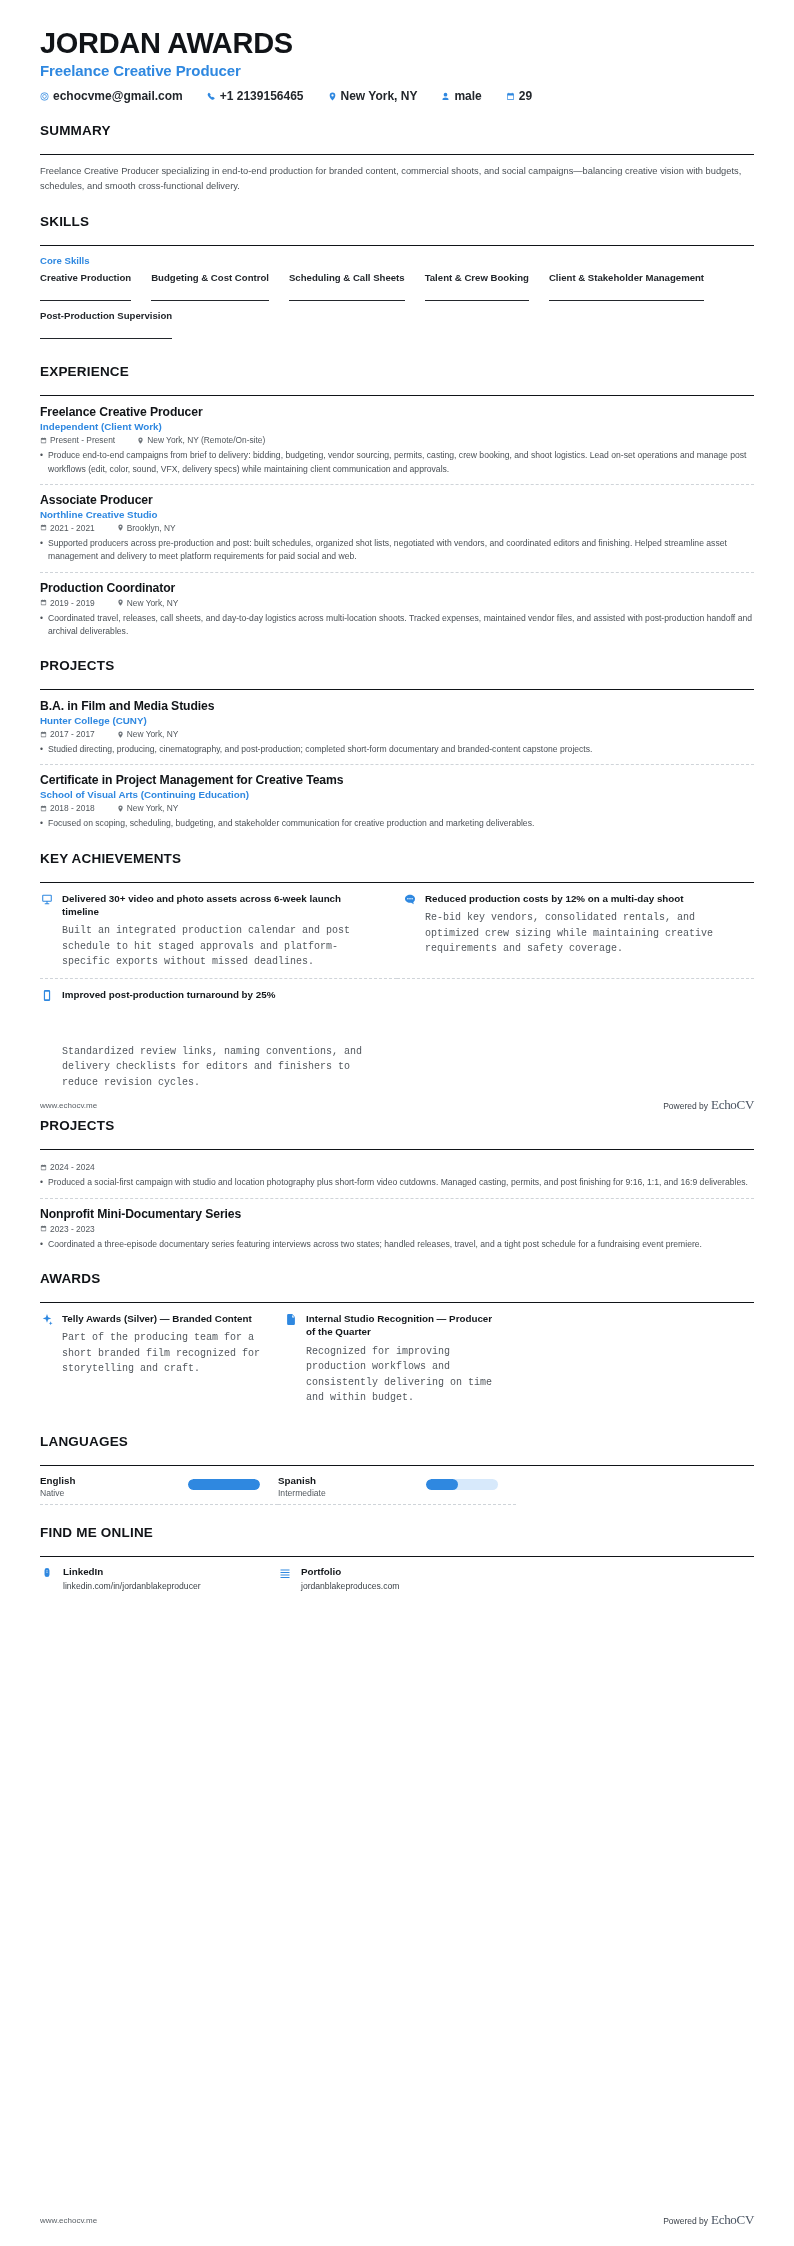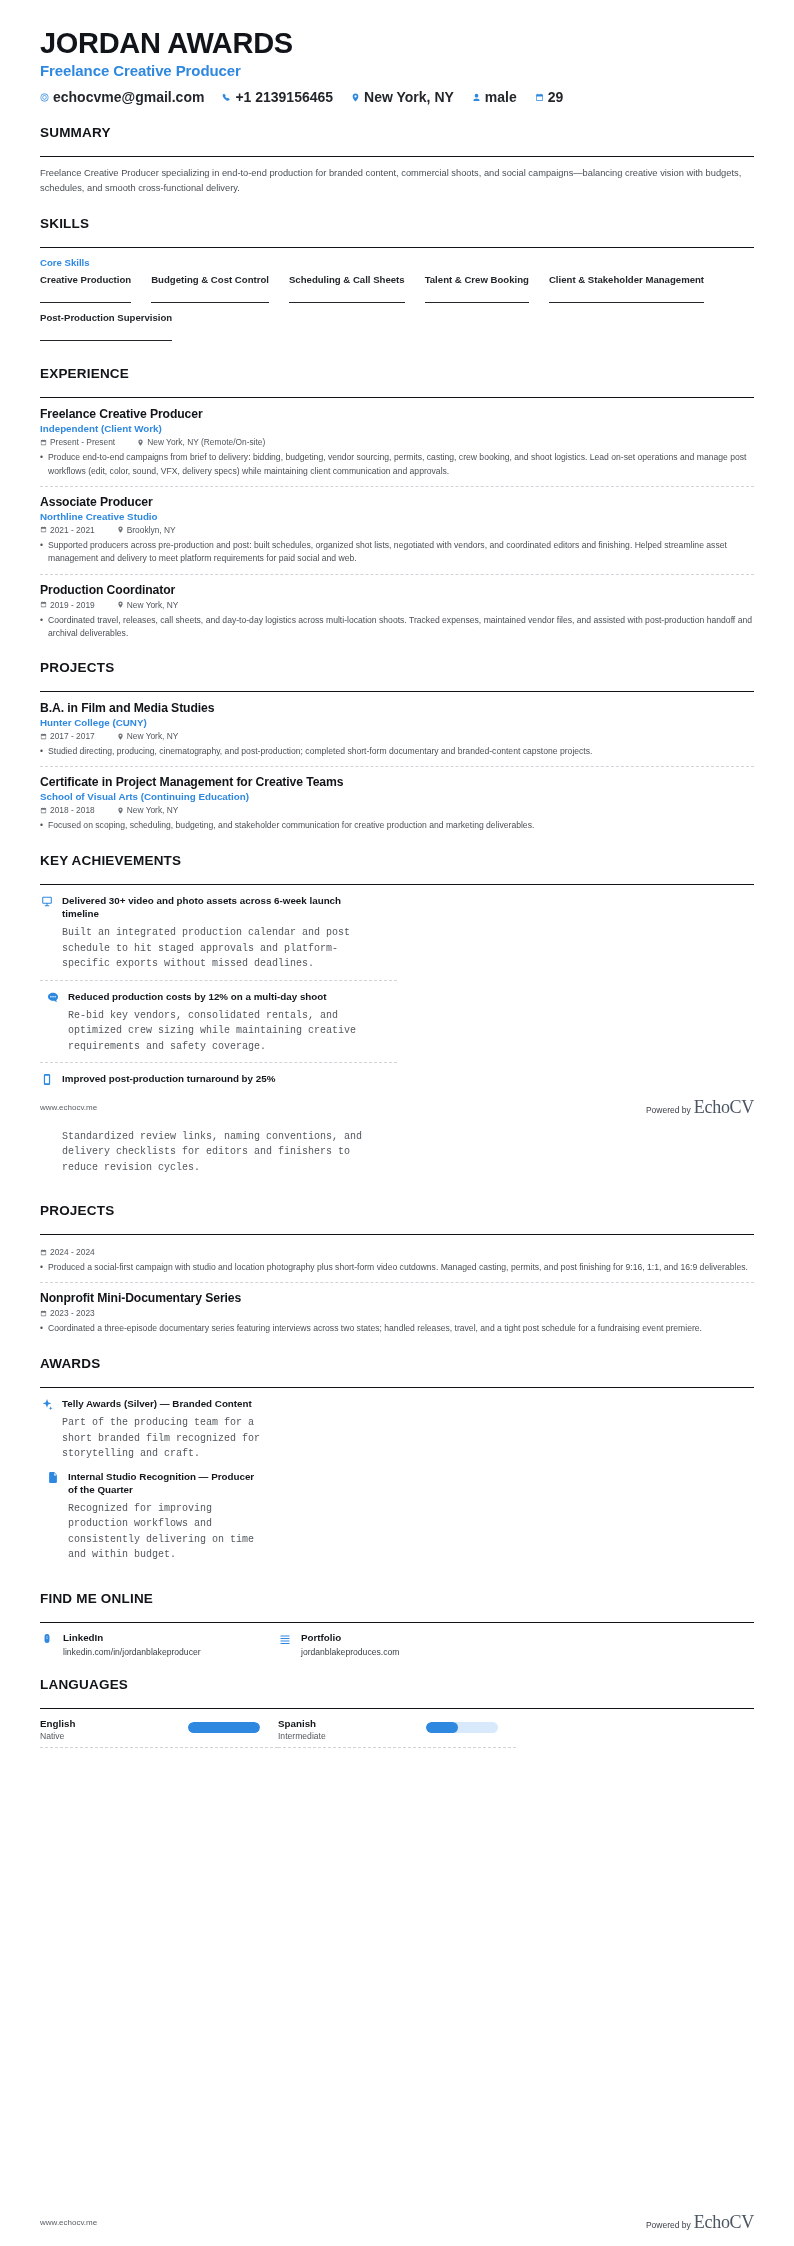--- a/index.html
+++ b/index.html
@@ -31,23 +31,23 @@
     font-size: 15px;
     font-weight: 700;
     color: #2f88e0;
     margin-top: 3px;
     letter-spacing: -0.1px;
   }
   .contact-row {
     display: flex;
     flex-wrap: wrap;
     align-items: center;
-    gap: 18px;
+    gap: 24px;
     margin-top: 10px;
-    font-size: 14px;
+    font-size: 12px;
     font-weight: 700;
     color: #23272c;
   }
   .contact-item { display: flex; align-items: center; gap: 4px; white-space: nowrap; }
   .contact-item .ic { display: inline-flex; width: 9px; height: 9px; align-items: center; justify-content: center; color: #2f88e0; }
   .contact-item .ic svg { width: 9px; height: 9px; display: block; fill: #2f88e0; }
 
   
   .section { margin-top: 20px; }
   .section-title {
@@ -90,21 +90,21 @@
   .entry-title { font-size: 12.2px; font-weight: 700; color: #111418; letter-spacing: -0.1px; }
   .entry-org { font-size: 9.8px; font-weight: 700; color: #2f88e0; margin-top: 2px; }
   .entry-meta { display: flex; align-items: center; gap: 22px; margin-top: 3px; font-size: 8.4px; color: #52585e; }
   .meta-part { display: flex; align-items: center; gap: 3px; }
   .meta-part svg { width: 7px; height: 7px; display: block; fill: #6b7177; }
   .bullets { margin-top: 4px; }
   .bullet { display: flex; gap: 5px; font-size: 8.6px; line-height: 1.55; color: #4a5056; }
   .bullet .dot { flex: 0 0 auto; line-height: 1.5; }
 
   
-  .cards-grid { display: flex; flex-wrap: wrap; flex-direction: column; }
+  .cards-grid { display: flex; flex-wrap: wrap; }
   .card {
     width: 50%;
     display: flex;
     gap: 8px;
     padding: 0 14px 8px 0;
     border-bottom: 1px dashed #cfd4d9;
     margin-bottom: 9px;
   }
   .card:nth-child(odd) { padding-right: 18px; }
   .card:nth-child(even) { padding-left: 6px; }
@@ -146,21 +146,21 @@
     position: absolute;
     left: 40px;
     right: 40px;
     display: flex;
     align-items: center;
     justify-content: space-between;
     font-size: 8px;
     color: #5a6066;
   }
   .footer-brand { font-size: 8.5px; color: #3b4149; display: flex; align-items: baseline; gap: 3px; }
-  .footer-brand .brand-mark { font-size: 18px; color: #4b5563; letter-spacing: -0.3px; font-family: "Liberation Serif", serif; }
+  .footer-brand .brand-mark { font-size: 13px; color: #4b5563; letter-spacing: -0.3px; font-family: "Liberation Serif", serif; }
   #footer-top { top: 1097px; }
   #footer-bottom { top: 2212px; }
   .page-gap { height: 38px; }
 </style>
 </head>
 <body>
 
 <div class="page">
   <div class="sheet">
 
@@ -486,20 +486,49 @@
               <div class="card-title">Internal Studio Recognition — Producer of the Quarter</div>
               <div class="card-desc">Recognized for improving production workflows and consistently delivering on time and within budget.</div>
             </div>
           </div>
 
         </div>
       </div>
     </div>
 
     <div class="section">
+      <div class="section-title">LANGUAGES</div>
+      <div class="section-body">
+        <div class="lang-grid">
+
+          <div class="lang-item">
+            <div>
+              <div class="lang-name">English</div>
+              <div class="lang-level">Native</div>
+            </div>
+            <div class="lang-bar">
+              <div class="lang-fill" style="width:100%"></div>
+            </div>
+          </div>
+
+          <div class="lang-item">
+            <div>
+              <div class="lang-name">Spanish</div>
+              <div class="lang-level">Intermediate</div>
+            </div>
+            <div class="lang-bar">
+              <div class="lang-fill" style="width:45%"></div>
+            </div>
+          </div>
+
+        </div>
+      </div>
+    </div>
+
+    <div class="section">
       <div class="section-title">FIND ME ONLINE</div>
       <div class="section-body">
         <div class="links-grid">
 
           <div class="link-item">
             <span class="link-icon">
               <svg viewBox="0 0 16 16">
                   <path d="M8 0.8a3.3 3.3 0 00-3.3 3.3v5.4A3.3 3.3 0 008 12.8a3.3 3.3 0 003.3-3.3V4.1A3.3 3.3 0 008 0.8zm-.9 3.2h2l-1.3 2h1.2v.7H6.8l1.3-2H7.1z"></path>
                 </svg>
             </span>
@@ -511,49 +540,20 @@
 
           <div class="link-item">
             <span class="link-icon">
               <svg viewBox="0 0 16 16">
                   <path d="M2 2.6h12v1.5H2zm0 3.3h12v1.5H2zm0 3.3h12v1.5H2zm0 3.3h12v1.5H2z"></path>
                 </svg>
             </span>
             <div>
               <div class="link-label">Portfolio</div>
               <div class="link-url">jordanblakeproduces.com</div>
-            </div>
-          </div>
-
-        </div>
-      </div>
-    </div>
-
-    <div class="section">
-      <div class="section-title">LANGUAGES</div>
-      <div class="section-body">
-        <div class="lang-grid">
-
-          <div class="lang-item">
-            <div>
-              <div class="lang-name">English</div>
-              <div class="lang-level">Native</div>
-            </div>
-            <div class="lang-bar">
-              <div class="lang-fill" style="width:100%"></div>
-            </div>
-          </div>
-
-          <div class="lang-item">
-            <div>
-              <div class="lang-name">Spanish</div>
-              <div class="lang-level">Intermediate</div>
-            </div>
-            <div class="lang-bar">
-              <div class="lang-fill" style="width:45%"></div>
             </div>
           </div>
 
         </div>
       </div>
     </div>
 
   </div>
 
   <div class="page-footer" id="footer-top">

